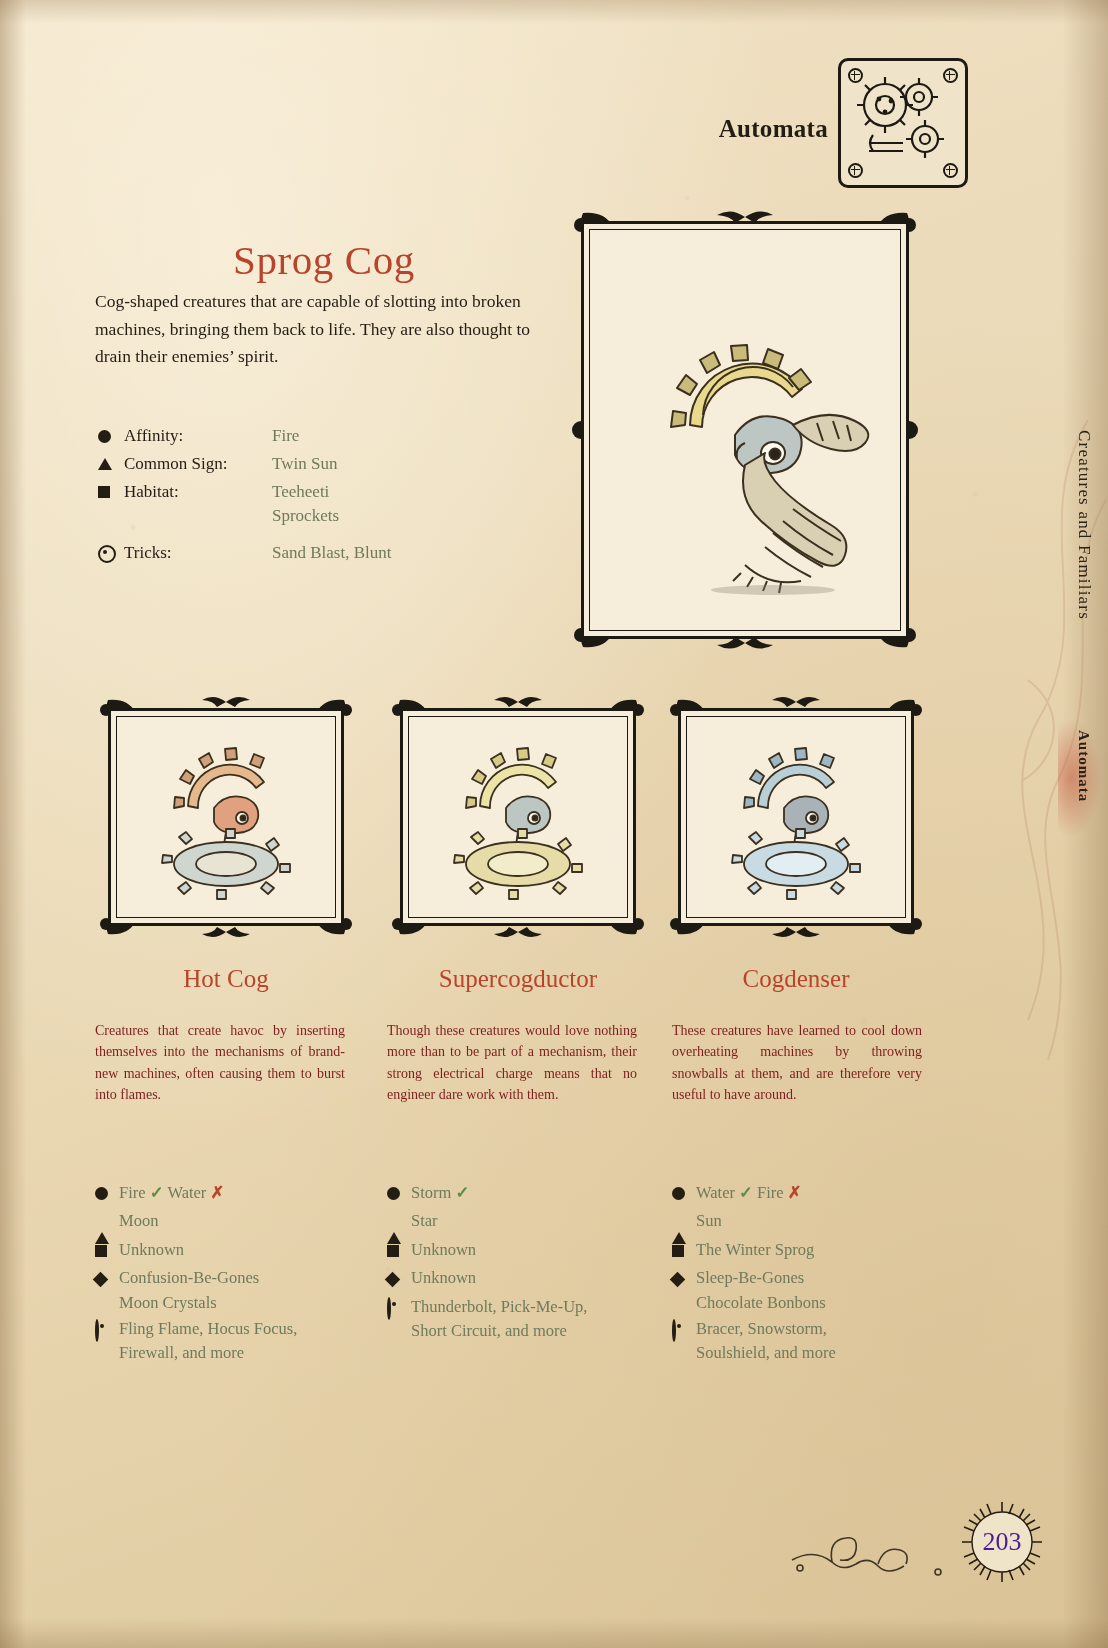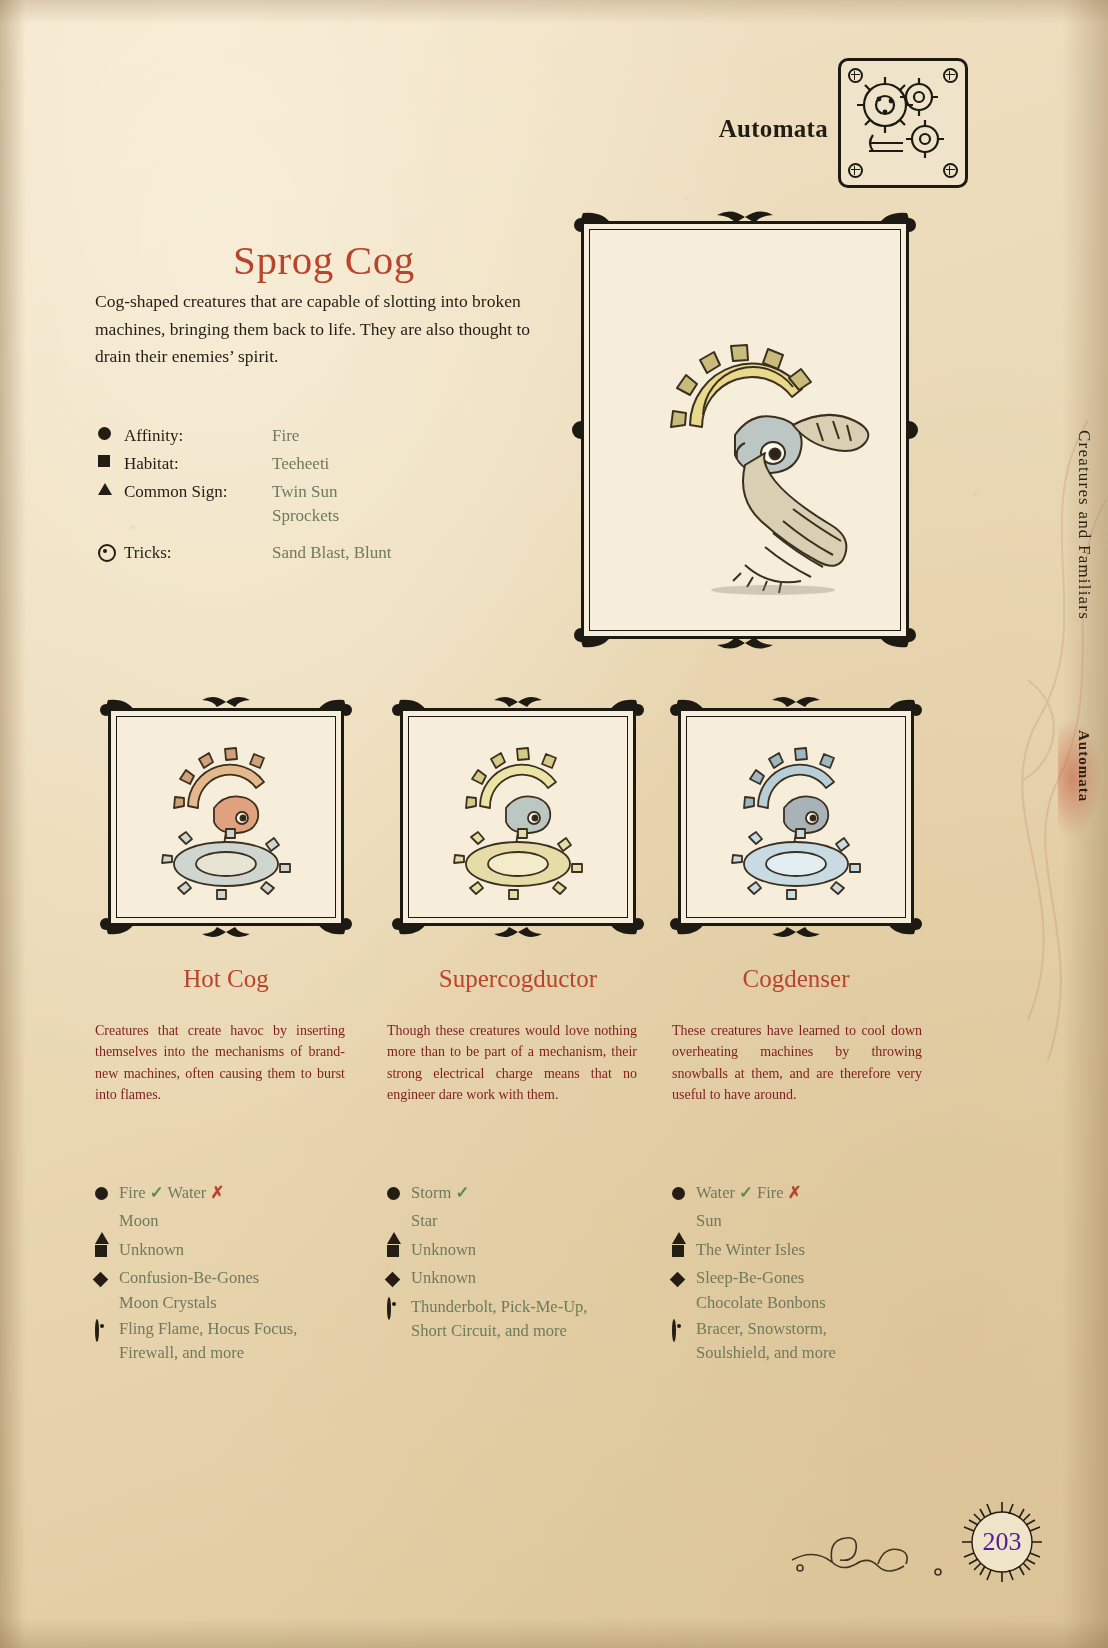--- a/index.html
+++ b/index.html
@@ -89,21 +89,21 @@
     position:absolute;left:233px;top:236px;
     font-size:41px;color:#b8442c;letter-spacing:.6px;
   }
   .intro{
     position:absolute;left:95px;top:288px;width:465px;
     font-size:17.5px;line-height:1.58;color:#241d14;
   }
 
   
   .stats{position:absolute;left:98px;top:425px;width:430px;font-size:17px;}
-  .stat-row{display:flex;align-items:flex-start;margin-bottom:6.5px;line-height:1.25}
+  .stat-row{display:flex;align-items:center;margin-bottom:6.5px;line-height:1.25}
   .stat-ico{width:26px;flex:0 0 26px;display:flex;align-items:center;justify-content:flex-start;padding-top:2px}
   .stat-label{width:148px;flex:0 0 148px;color:#241d14;}
   .stat-val{color:#6f7a5c;}
   .stat-sub{margin-left:174px;color:#6f7a5c;margin-top:-2px;margin-bottom:16px;}
 
   .sym{display:inline-block;background:#241d14;}
   .sym-circle{width:13px;height:13px;border-radius:50%;}
   .sym-square{width:12px;height:12px;}
   .sym-tri{width:0;height:0;background:none;border-left:7px solid transparent;border-right:7px solid transparent;border-bottom:12px solid #241d14;}
   .sym-dia{width:11px;height:11px;background:#241d14;transform:rotate(45deg);}
@@ -210,31 +210,31 @@
 <div class="stats">
   <div class="stat-row">
     <span class="stat-ico">
         <i class="sym sym-circle"></i>
       </span>
     <span class="stat-label">Affinity:</span>
     <span class="stat-val">Fire</span>
   </div>
   <div class="stat-row">
     <span class="stat-ico">
+        <i class="sym-tri"></i>
+      </span>
+    <span class="stat-label">Common Sign:</span>
+    <span class="stat-val">Twin Sun</span>
+  </div>
+  <div class="stat-row">
+    <span class="stat-ico">
         <i class="sym sym-square"></i>
       </span>
     <span class="stat-label">Habitat:</span>
     <span class="stat-val">Teeheeti</span>
-  </div>
-  <div class="stat-row">
-    <span class="stat-ico">
-        <i class="sym-tri"></i>
-      </span>
-    <span class="stat-label">Common Sign:</span>
-    <span class="stat-val">Twin Sun</span>
   </div>
   <div class="stat-sub">Sprockets</div>
   <div class="stat-row">
     <span class="stat-ico">
         <i class="sym-target"></i>
       </span>
     <span class="stat-label">Tricks:</span>
     <span class="stat-val">Sand Blast, Blunt</span>
   </div>
 </div>
@@ -519,21 +519,21 @@
       <span>Fire</span>
       <span class="cross">✗</span>
     </span>
   </div>
   <div class="ss-row">
     <span class="ss-ico"><i class="sym-tri"></i></span>
     <span class="ss-txt">Sun</span>
   </div>
   <div class="ss-row">
     <span class="ss-ico"><i class="sym sym-square"></i></span>
-    <span class="ss-txt">The Winter Isles</span>
+    <span class="ss-txt">The Winter Sprog</span>
   </div>
   <div class="ss-row">
     <span class="ss-ico"><i class="sym sym-dia"></i></span>
     <span class="ss-txt">Sleep-Be-Gones</span>
   </div>
   <div class="ss-cont">Chocolate Bonbons</div>
   <div class="ss-row">
     <span class="ss-ico"><i class="sym-target"></i></span>
     <span class="ss-txt">Bracer, Snowstorm,</span>
   </div>

